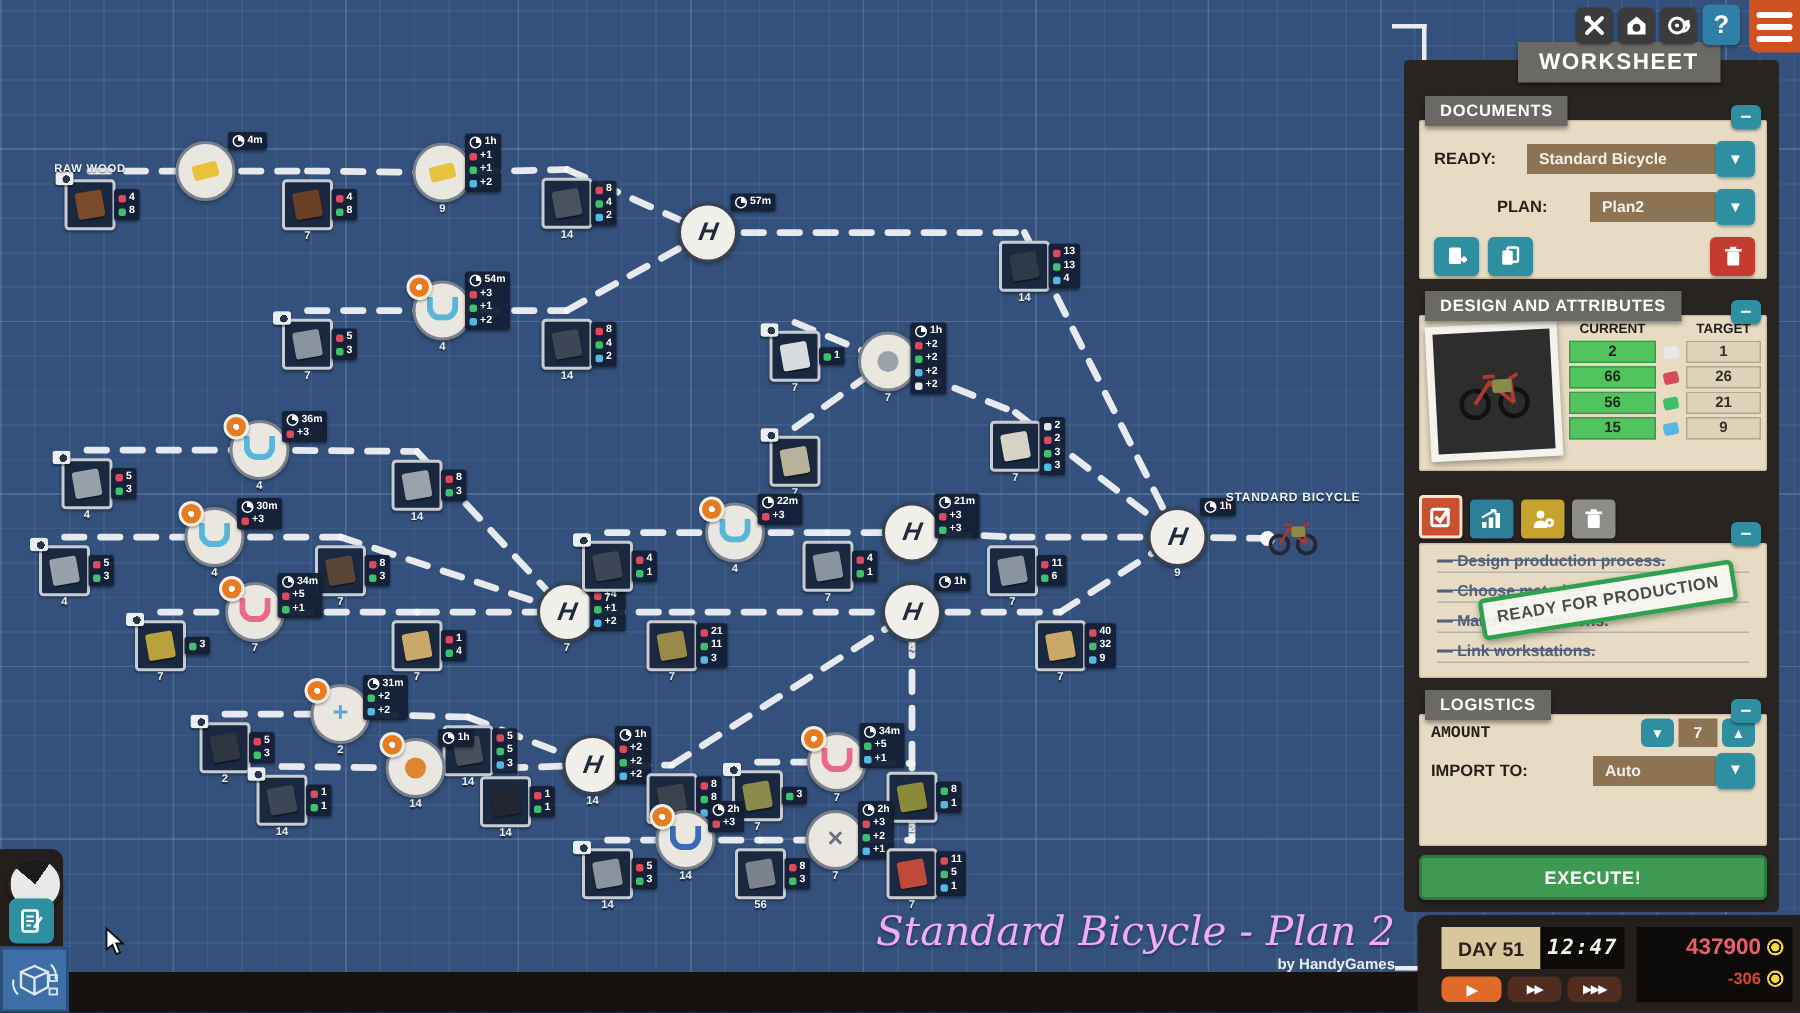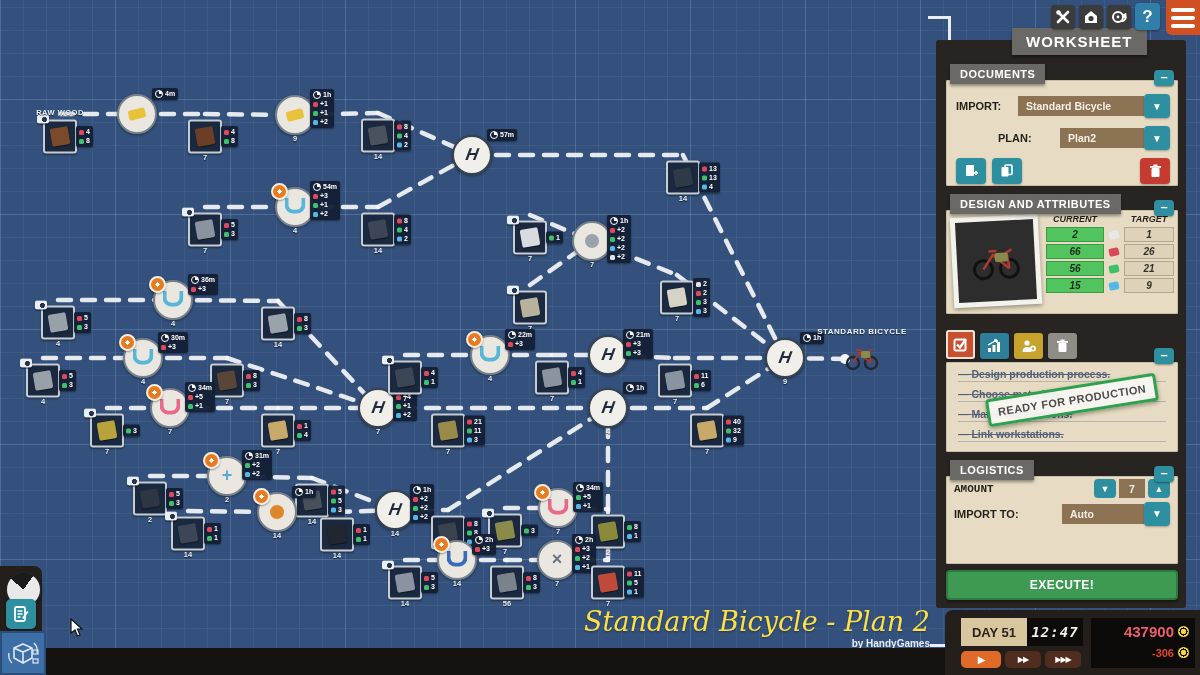--- a/index.html
+++ b/index.html
@@ -35,21 +35,21 @@
   .gp{position:absolute;left:50%;top:50%;transform:translate(-50%,-54%);font-size:18px;font-weight:bold;}
   .hubc{position:relative;width:36px;height:36px;border-radius:50%;background:#f0efe9;border:2px solid #39424f;display:flex;align-items:center;justify-content:center;box-shadow:0 1px 3px rgba(0,0,0,.4);}
   .hH{font-style:italic;font-weight:bold;font-size:17px;color:#1f2b3d;transform:skewX(-10deg);}
   .nlabel{position:absolute;bottom:100%;left:50%;transform:translateX(-50%);margin-bottom:5px;white-space:nowrap;font-size:7.5px;font-weight:bold;letter-spacing:.5px;color:#eef3f8;text-shadow:0 1px 1px rgba(0,0,0,.6);}
   
   .corner{position:absolute;width:20px;height:22px;z-index:2;}
   .corner.tr{left:928px;top:16px;border-top:3px solid #e9edf2;border-right:3px solid #e9edf2;}
   .corner.br{left:930px;top:622px;border-bottom:3px solid #e9edf2;border-right:3px solid #e9edf2;}
   
   .plan-title{position:absolute;right:270px;bottom:26px;text-align:right;z-index:2;}
-  .plan-title .t{font-family:"DejaVu Serif",serif;font-style:italic;font-size:27px;color:#fde047;text-shadow:0 1px 2px rgba(0,0,0,.35);}
+  .plan-title .t{font-family:"DejaVu Serif",serif;font-style:italic;font-size:27px;color:#f0abfc;text-shadow:0 1px 2px rgba(0,0,0,.35);}
   .plan-title .b{font-size:10px;font-weight:bold;color:#e8edf3;margin-top:1px;}
   
   .taskbar{position:absolute;left:0;right:0;bottom:0;height:27px;background:#16120f;z-index:3;}
   
   .topbar{position:absolute;top:0;right:0;z-index:6;display:flex;align-items:flex-start;}
   .tbtn{width:24px;height:24px;margin:5px 2px 0 2px;border-radius:4px;background:#3b3b3b;display:flex;align-items:center;justify-content:center;box-shadow:0 1px 2px rgba(0,0,0,.4);}
   .tbtn.help{background:#2f7fa8;width:25px;height:27px;margin-top:3px;color:#fff;font-weight:bold;font-size:17px;}
   .burger{width:34px;height:35px;background:#cf5020;border-radius:0 0 0 6px;margin-left:4px;display:flex;flex-direction:column;justify-content:center;gap:4px;padding:0 5px;box-sizing:border-box;}
   .burger span{display:block;height:4px;background:#fff;border-radius:2px;}
   
@@ -743,21 +743,21 @@
       </div>
   </div>
 
   <div class="panel">
     <div class="ws-title">WORKSHEET</div>
 
     <div class="shead" style="left:14px;top:24px;">DOCUMENTS</div>
     <div class="minus" style="left:218px;top:30px;">–</div>
     <div class="paper" style="top:40px;height:106px;">
       <div class="row" style="padding:14px 8px 0 10px;">
-        <div class="plabel" style="width:62px;">IMPORT:</div>
+        <div class="plabel" style="width:62px;">READY:</div>
         <div class="field">Standard Bicycle</div>
         <div class="chev">▼</div>
       </div>
       <div class="row" style="padding:8px 8px 0 10px;">
         <div class="plabel" style="width:62px;margin-left:42px;">PLAN:</div>
         <div class="field">Plan2</div>
         <div class="chev">▼</div>
       </div>
       <div class="row" style="padding:8px 8px 0 10px;gap:6px;">
         <div class="sqbtn">
@@ -778,21 +778,21 @@
               <rect x="2.5" y="4" width="8" height="9" rx="1" fill="#fff"></rect>
               <rect x="1" y="2" width="11" height="1.8" fill="#fff"></rect>
               <rect x="4.5" y="0.5" width="4" height="2" fill="#fff"></rect>
             </svg>
         </div>
       </div>
     </div>
 
     <div class="shead" style="left:14px;top:154px;text-align:center;">DESIGN AND ATTRIBUTES</div>
     <div class="minus" style="left:218px;top:160px;">–</div>
-    <div class="paper" style="top:170px;height:104px;font-style:italic;">
+    <div class="paper" style="top:170px;height:104px;">
       <div class="polaroid">
         <div class="photo">
           <svg width="58" height="40" viewBox="0 0 58 40">
             <circle cx="16" cy="28" r="9" fill="none" stroke="#111" stroke-width="3"></circle>
             <circle cx="42" cy="28" r="9" fill="none" stroke="#111" stroke-width="3"></circle>
             <path d="M16 28 L26 14 L42 28 M26 14 L36 14 M22 10 L30 10 M42 28 L40 12 L45 9" stroke="#b03a30" stroke-width="2.5" fill="none"></path>
             <rect x="28" y="12" width="13" height="9" rx="2" fill="#8a8a4a"></rect>
           </svg>
         </div>
       </div>

